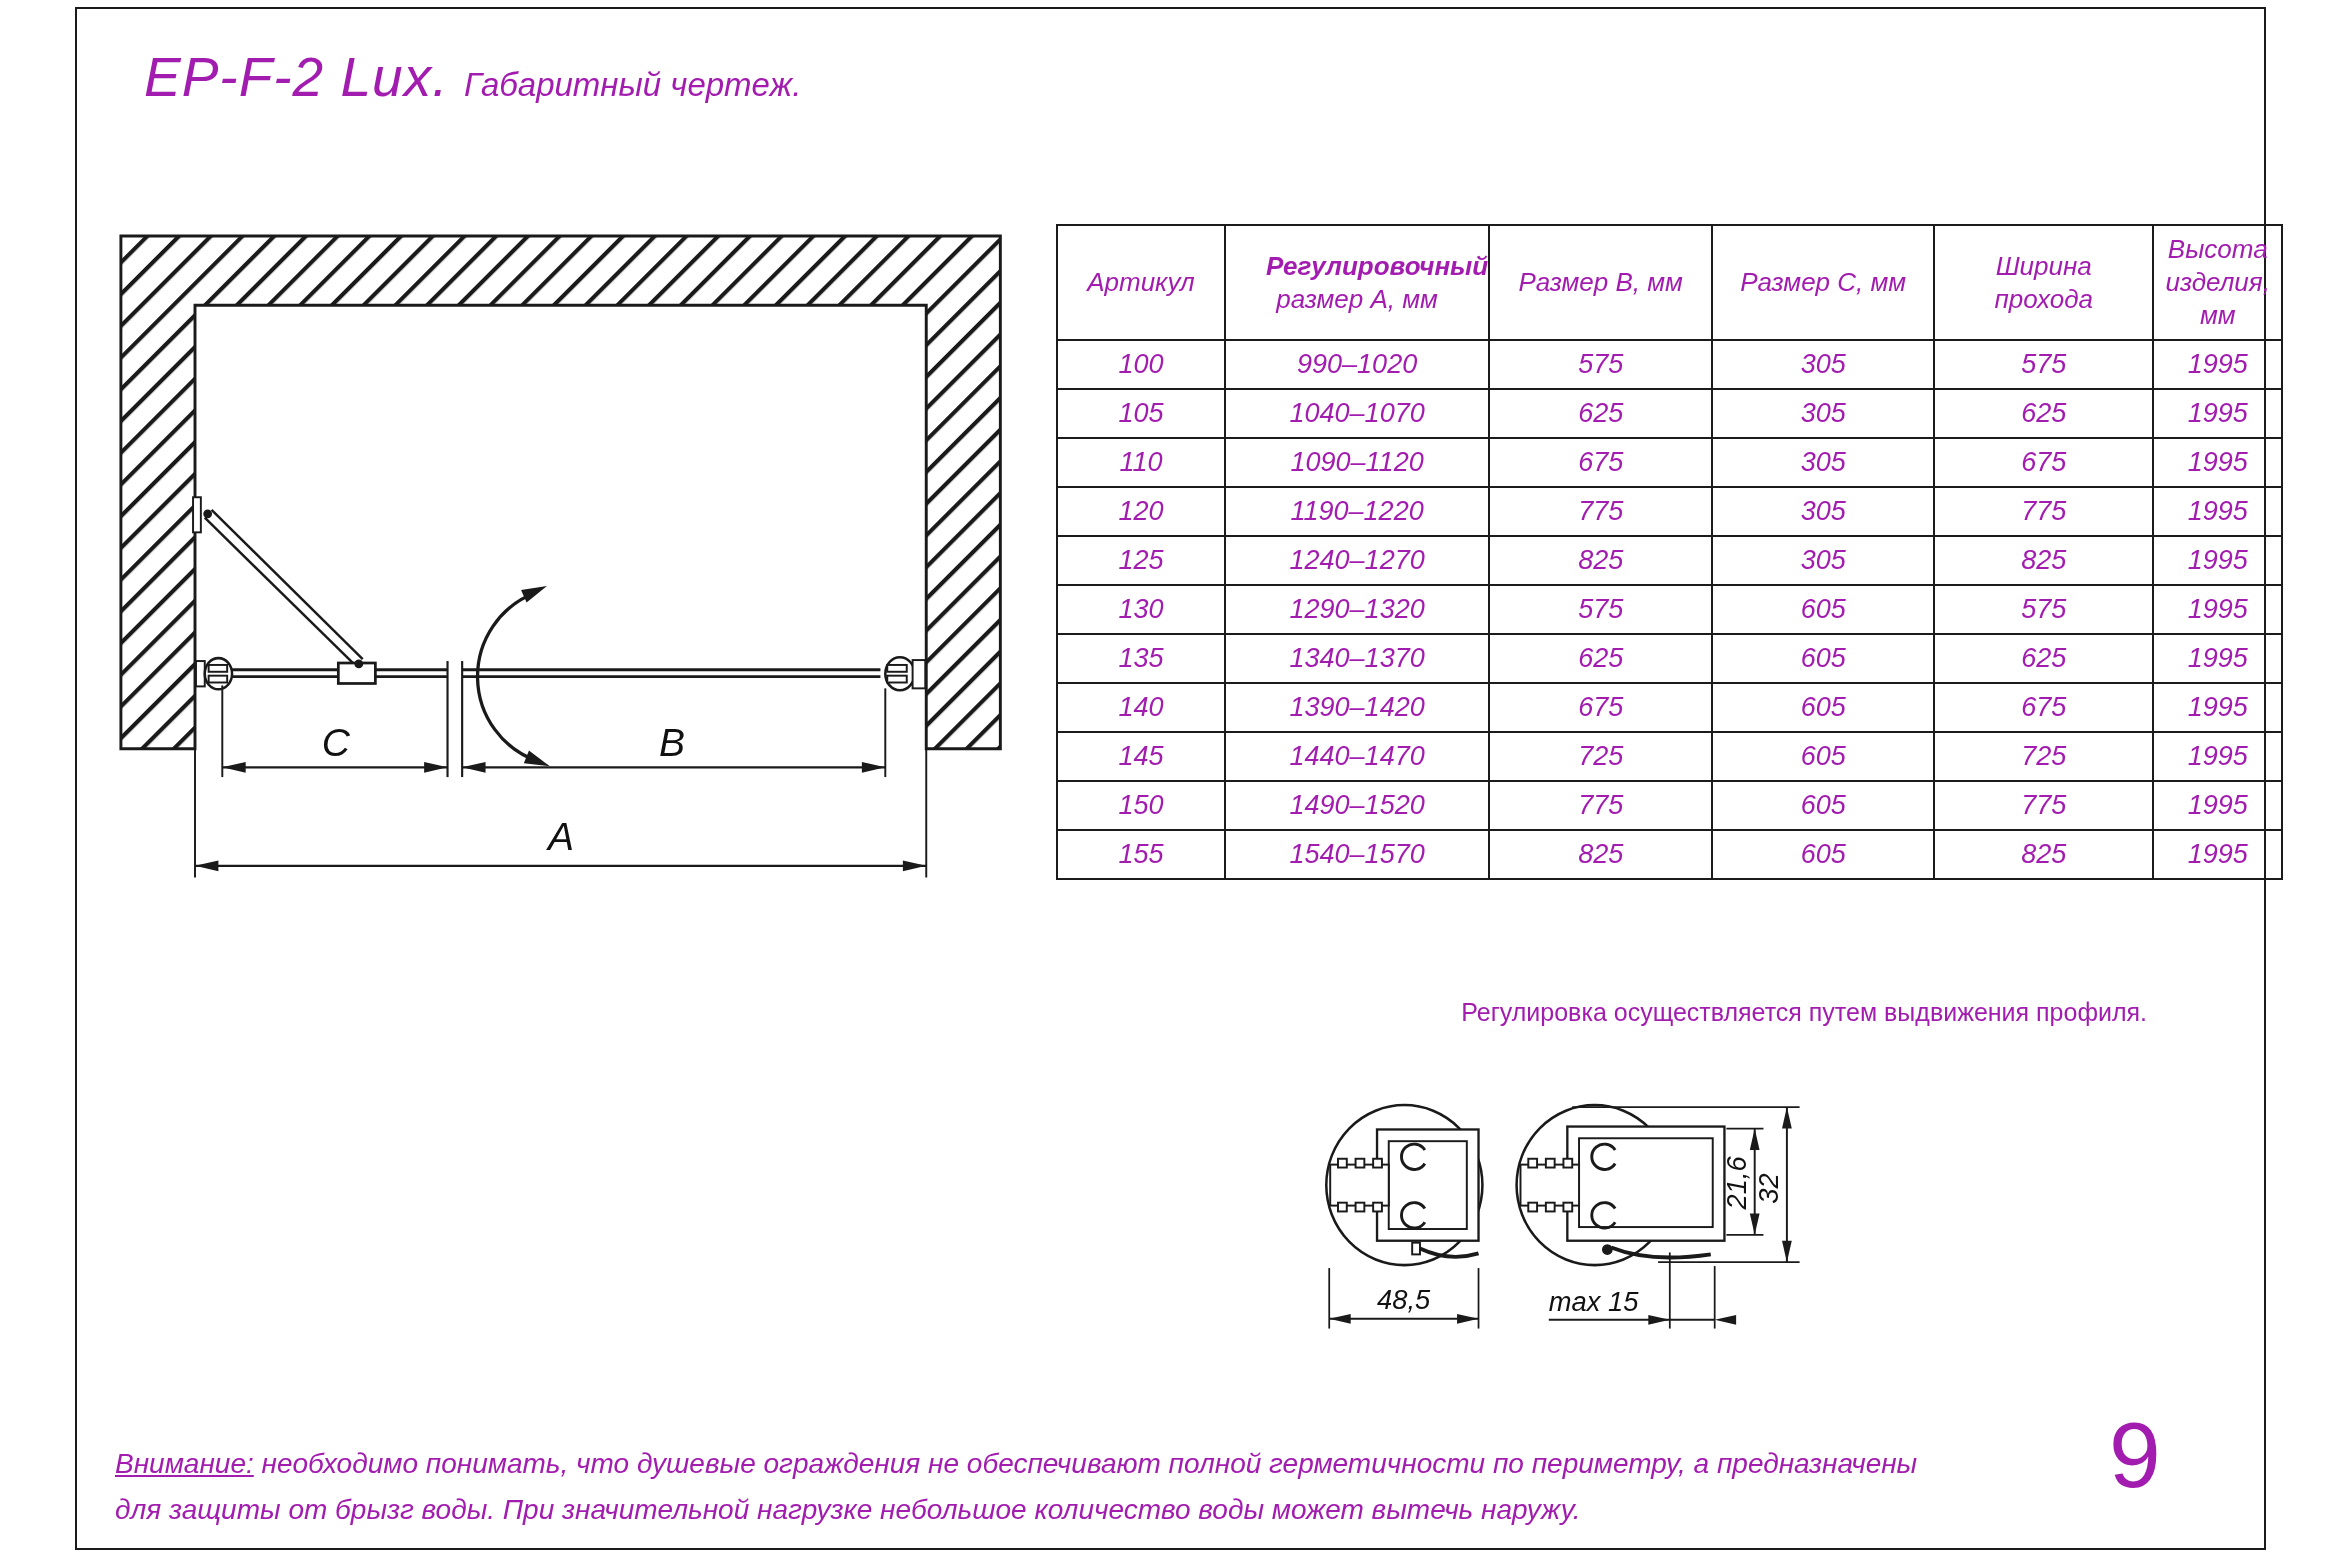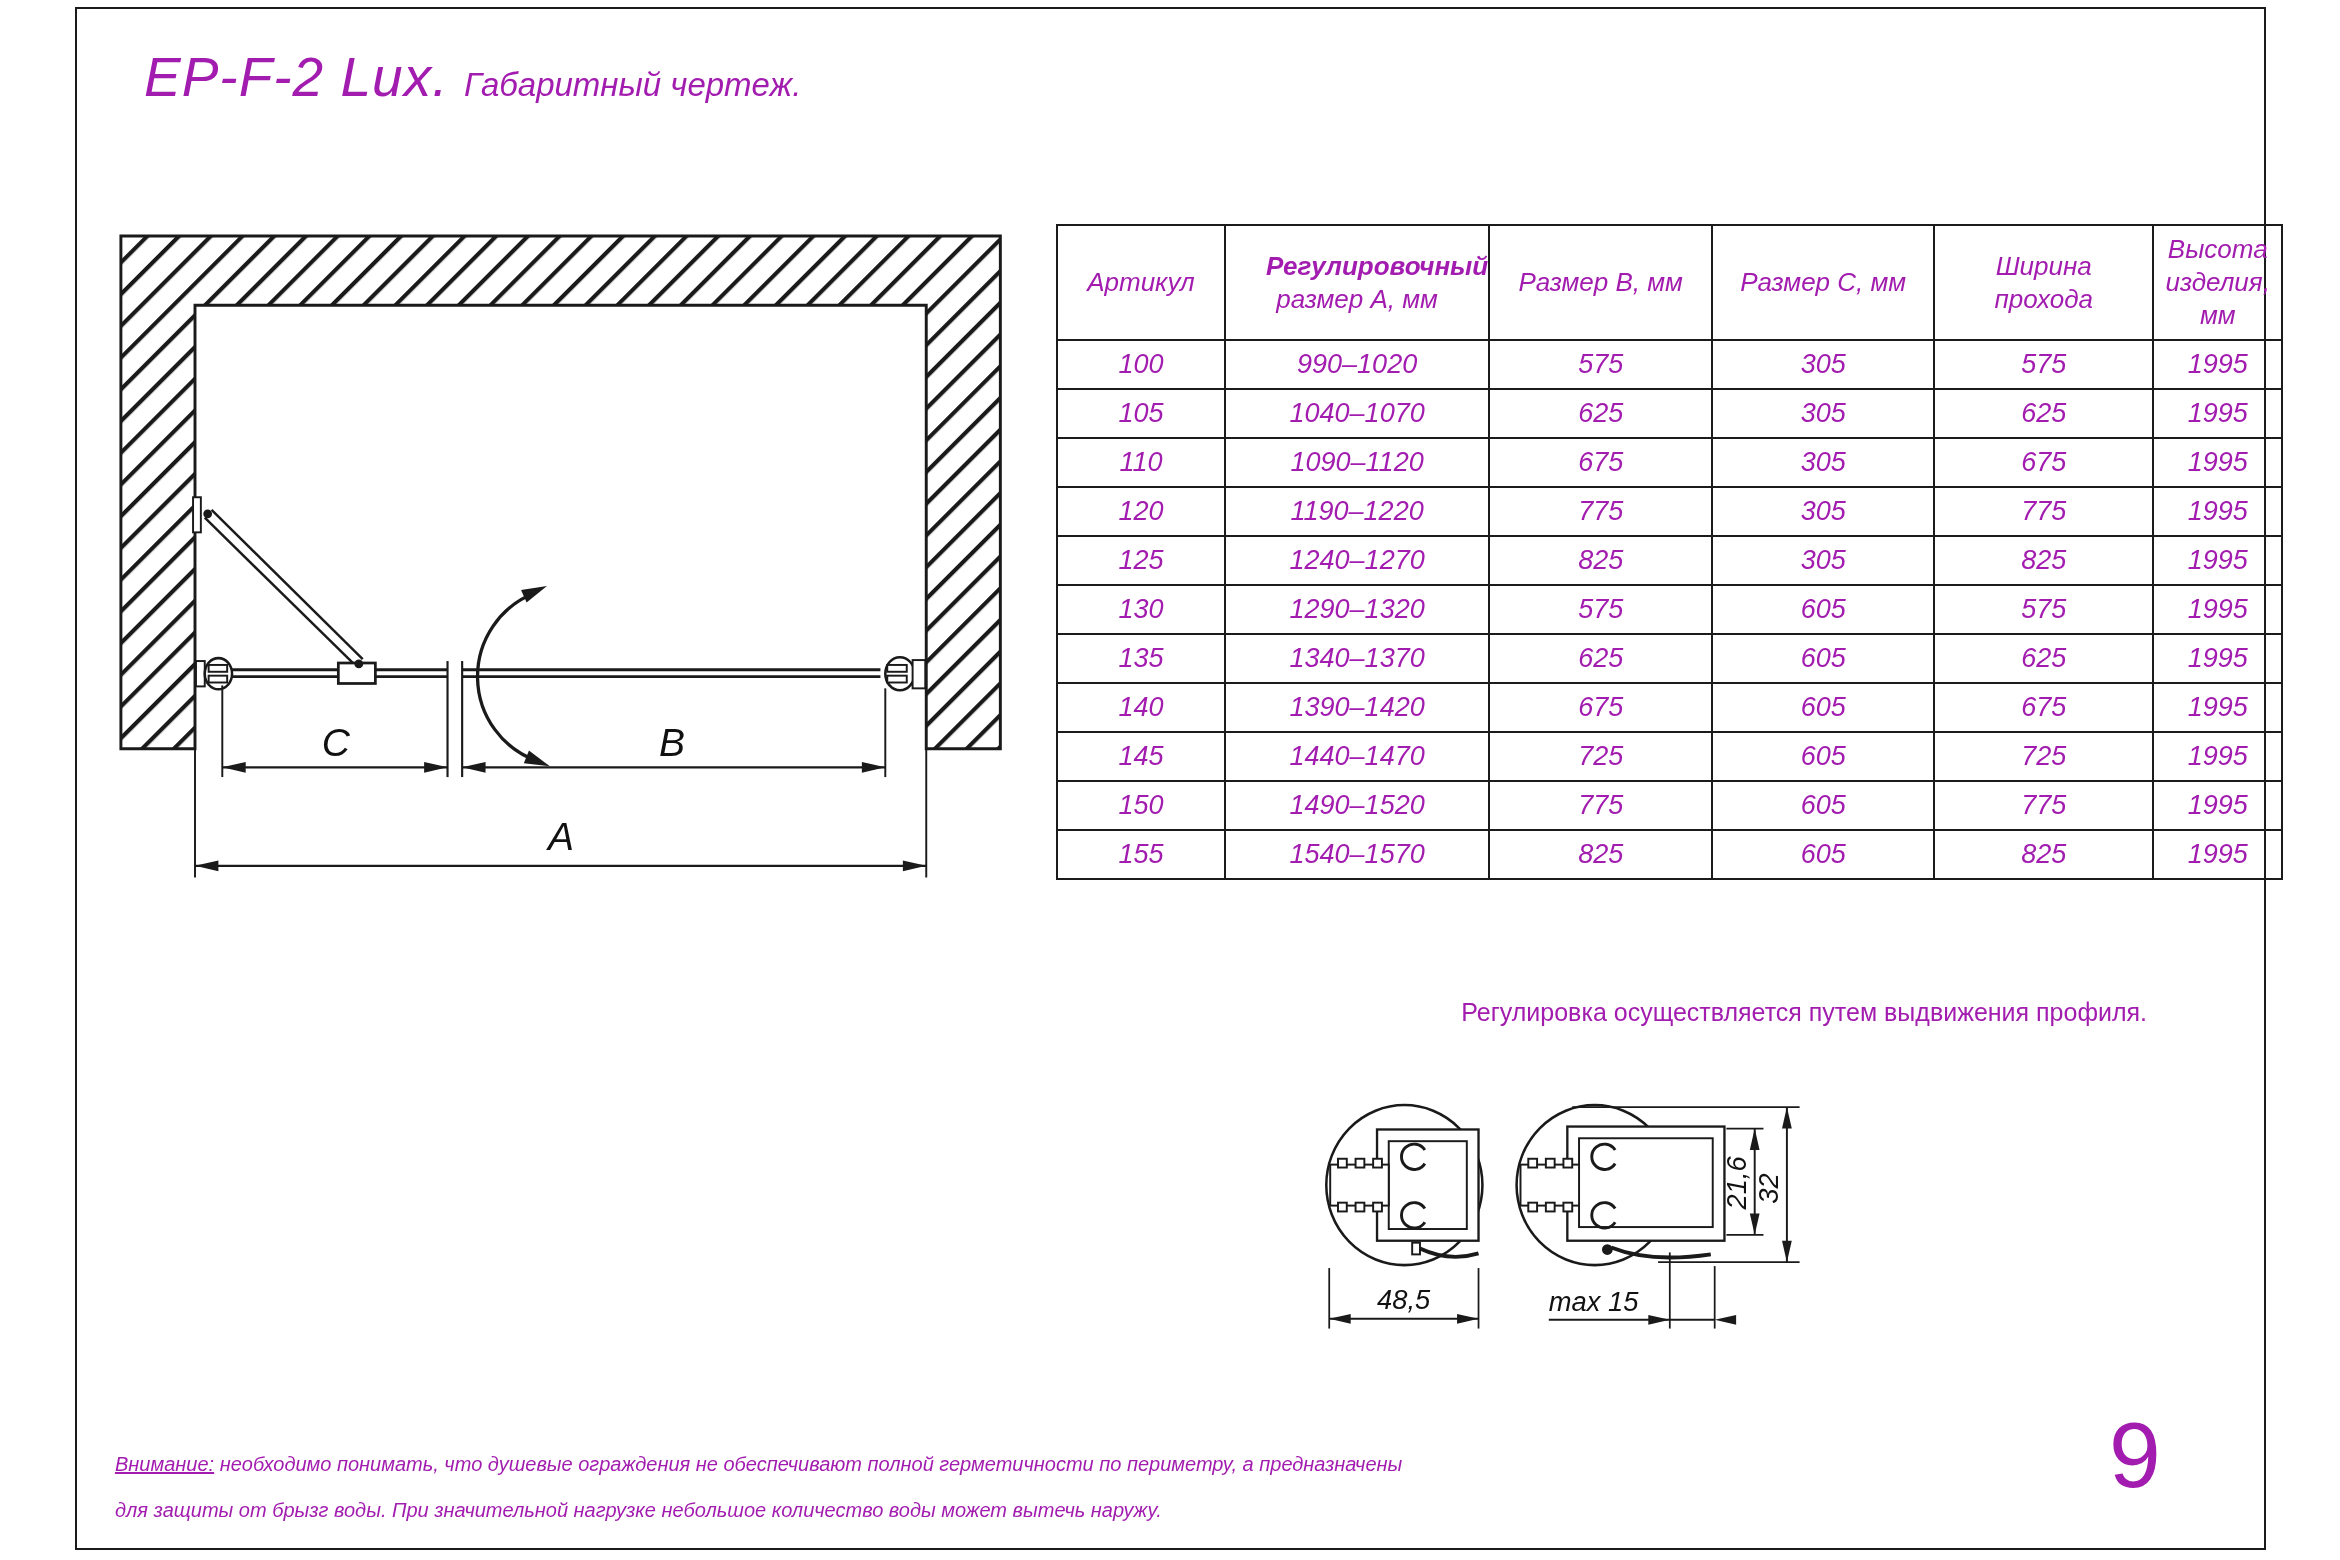--- a/index.html
+++ b/index.html
@@ -16,21 +16,21 @@
   .size-table{border:2.9px solid #1b1b1b;}
   .size-table th{font-weight:normal;font-size:26px;height:113px;white-space:pre-line;line-height:33px;}
   .size-table th .b{font-weight:bold;margin-left:40px;}
   .size-table td{font-size:27px;height:47px;}
   .c1{width:168px}.c2{width:252px}.c3{width:223px}.c4{width:222px}.c5{width:219px}.c6{width:129px}
   
   .notes{position:absolute;left:1144px;top:987px;width:1003px;text-align:right;
          font-size:25px;line-height:51px;}
   
   .warning{position:absolute;left:115px;top:1441px;width:1941px;font-style:italic;
-           font-size:20px;line-height:46px;}
+           font-size:28px;line-height:46px;}
   .warning .u{text-decoration:underline;}
   .pagenum{position:absolute;left:2109px;top:1402px;font-size:93px;}
   svg text{font-family:"Liberation Sans",sans-serif;font-style:italic;fill:#111;}
 </style>
 </head>
 <body>
 
 <div class="page">
   <div class="frame"></div>
 

